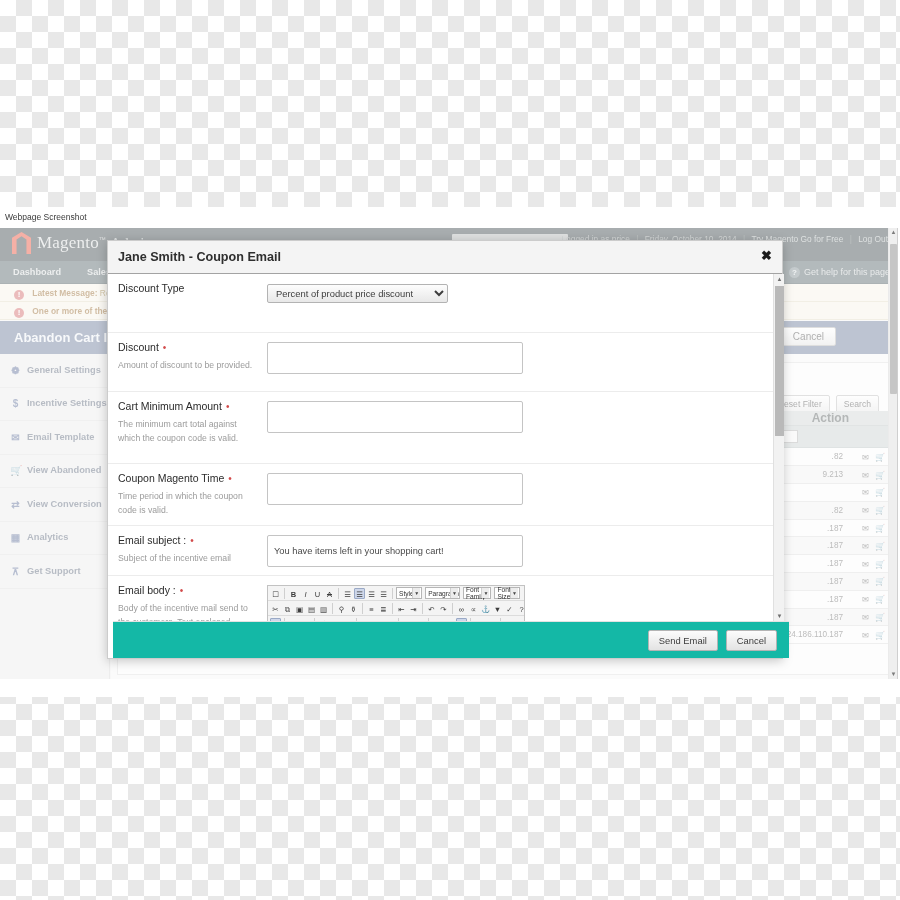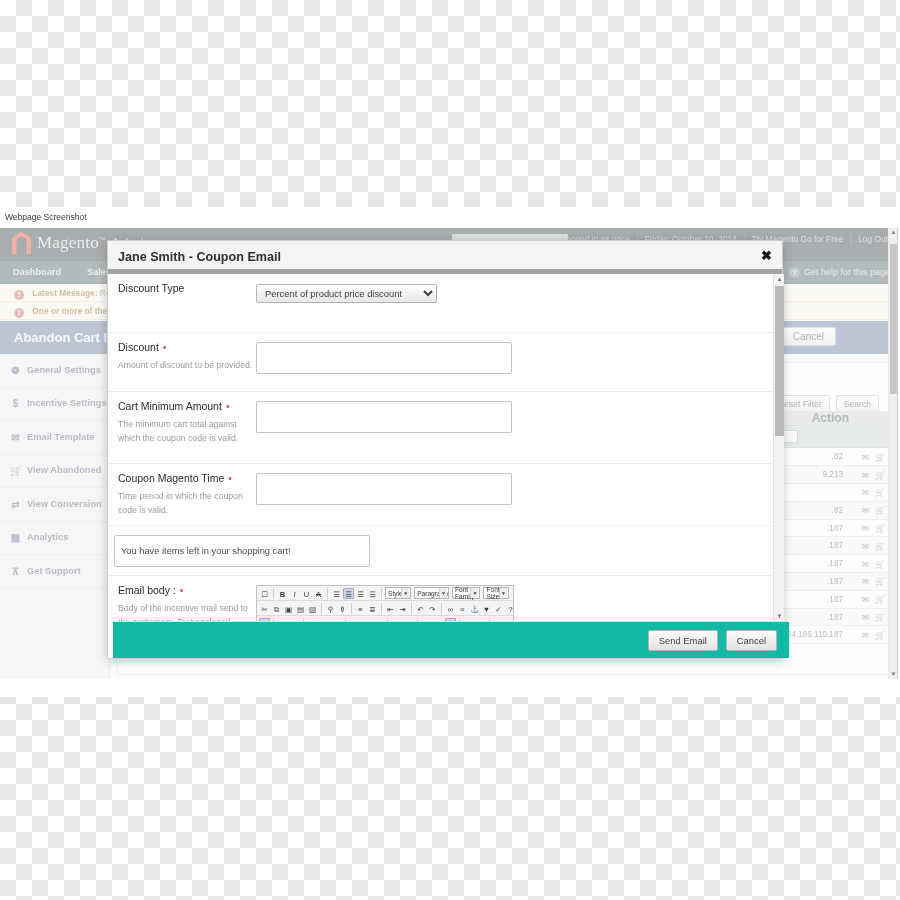--- a/index.html
+++ b/index.html
@@ -257,21 +257,21 @@
     position: absolute;
     left: 107px; top: 33px;
     width: 676px; height: 419px;
     background: #ffffff;
     border: 1px solid #cccccc;
     box-shadow: 0 2px 10px rgba(0,0,0,0.22);
     z-index: 30;
   }
   .modal-head {
     position: relative; height: 33px;
-    background: #f4f4f4; border-bottom: 5px solid #a3a3a3;
+    background: #f4f4f4; border-bottom: 1px solid #a3a3a3;
   }
   .modal-title {
     position: absolute; left: 10px; top: 0; line-height: 33px;
     font-size: 12.6px; font-weight: bold; color: #2f2f2f;
   }
   .modal-close {
     position: absolute; right: 10px; top: 8px;
     font-size: 13px; font-weight: bold; color: #1a1a1a;
     line-height: 14px; cursor: pointer;
   }
@@ -302,21 +302,21 @@
   }
   .frow.tall { min-height: 72px; }
   .flabel { width: 142px; flex: 0 0 142px; padding-left: 4px; }
   .flabel .lb {
     font-size: 10.5px; color: #2b2b2b; display: block; margin-bottom: 5px;
   }
   .req { color: #d24a4a; font-size: 10px; margin-left: 4px; }
   .flabel .note {
     font-size: 8.7px; color: #9b9b9b; line-height: 1.62; display: block;
   }
-  .fctl { flex: 1; padding-top: 1px; }
+  .fctl { flex: 1; padding-top: 1px; margin-left: 11px; }
 
   select.ctl-select {
     width: 181px; height: 19px;
     font-size: 9.4px; color: #3d3d3d;
     background: linear-gradient(#fdfdfd, #e8e8e8);
     border: 1px solid #b3b3b3; border-radius: 2px;
     padding-left: 4px;
     font-family: "Liberation Sans", sans-serif;
   }
   input.ctl-text {
@@ -675,20 +675,24 @@
           <div class="flabel">
             <span class="lb"><span>Coupon Magento Time</span><span class="req">•</span></span>
             <span class="note">Time period in which the coupon code is valid.</span>
           </div>
           <div class="fctl">
             <input class="ctl-text" type="text" value="" style="">
           </div>
         </div>
 
         <div class="frow" style="min-height:42px;">
+          <div class="flabel">
+            <span class="lb"><span>Email subject :</span><span class="req">•</span></span>
+            <span class="note">Subject of the incentive email</span>
+          </div>
           <div class="fctl">
             <input class="ctl-text wide" type="text" value="You have items left in your shopping cart!" style="">
           </div>
         </div>
 
         <div class="frow" style="min-height:80px;border-bottom:none;">
           <div class="flabel">
             <span class="lb"><span>Email body :</span><span class="req">•</span></span>
             <span class="note">Body of the incentive mail send to the customers. Text enclosed between ']['  and  ']['  will not send</span>
           </div>

